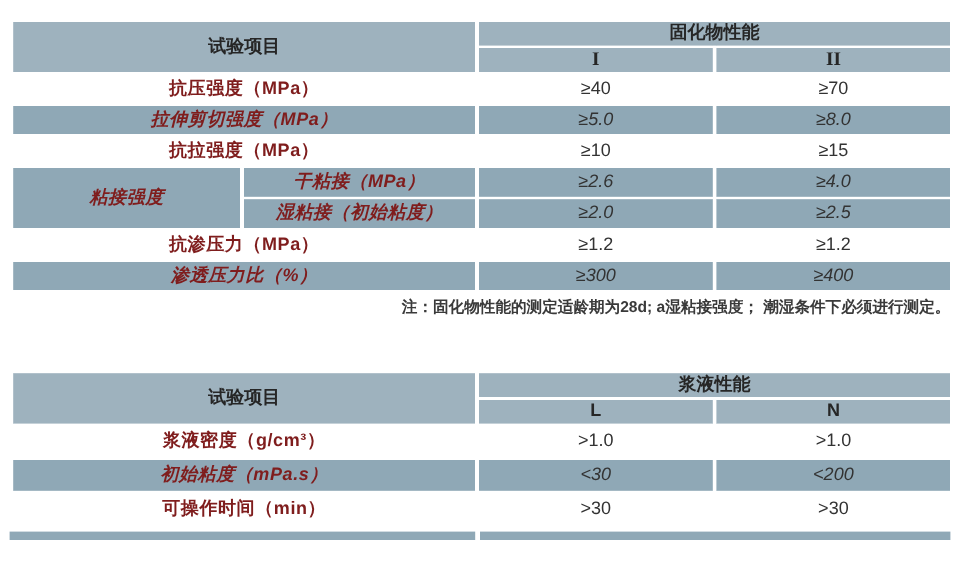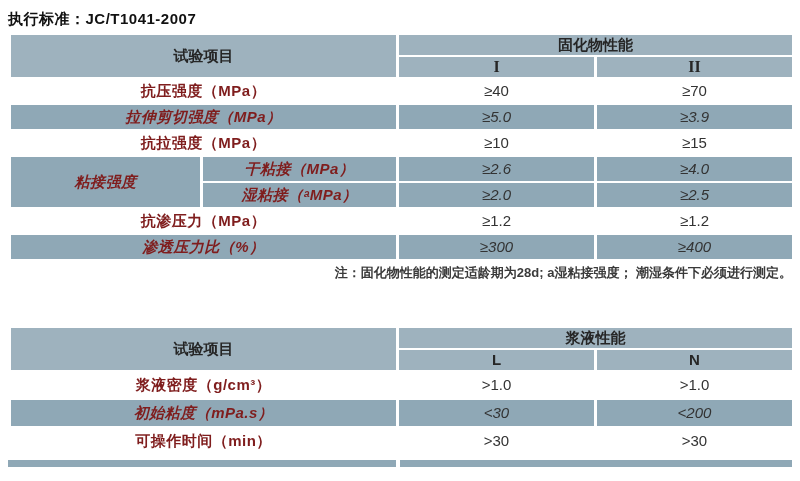--- a/index.html
+++ b/index.html
@@ -20,21 +20,21 @@
     font-size: 15px;
     font-weight: bold;
     color: #111111;
     height: 19px;
     letter-spacing: 0.5px;
   }
   table.spec-table {
     border-collapse: collapse;
     table-layout: fixed;
     width: 784px;
-    margin: 4px 8px 0 8px;
+    margin: 16px 8px 0 8px;
     font-size: 15px;
     color: #333333;
   }
   table.spec-table th,
   table.spec-table td {
     border: 2px solid #ffffff;
     border-left-width: 3px;
     border-right-width: 3px;
     text-align: center;
     vertical-align: middle;
@@ -89,21 +89,20 @@
   .strip .seg-b {
     flex: 1;
     background: #8fa8b6;
   }
 </style>
 </head>
 <body>
 
 <div class="page">
 
-  <div class="doc-title">执行标准：JC/T1041-2007</div>
 
   <table class="spec-table t1">
     <colgroup>
       <col style="width:192px">
         <col style="width:196px">
         <col style="width:198px">
         <col style="width:198px">
     </colgroup>
     <tbody>
       <tr class="hdr">
@@ -115,35 +114,35 @@
         <th class="serif">II</th>
       </tr>
       <tr class="plain">
         <td colspan="2" class="lbl">抗压强度（MPa）</td>
         <td class="val">≥40</td>
         <td class="val">≥70</td>
       </tr>
       <tr class="shade">
         <td colspan="2" class="lbl">拉伸剪切强度（MPa）</td>
         <td class="val">≥5.0</td>
-        <td class="val">≥3.9</td>
+        <td class="val">≥8.0</td>
       </tr>
       <tr class="plain">
         <td colspan="2" class="lbl">抗拉强度（MPa）</td>
         <td class="val">≥10</td>
         <td class="val">≥15</td>
       </tr>
       <tr class="shade">
         <td rowspan="2" class="lbl">粘接强度</td>
         <td class="lbl">干粘接（MPa）</td>
         <td class="val">≥2.6</td>
         <td class="val">≥4.0</td>
       </tr>
       <tr class="shade">
-        <td class="lbl">湿粘接（ᵃMPa）</td>
+        <td class="lbl">湿粘接（初始粘度）</td>
         <td class="val">≥2.0</td>
         <td class="val">≥2.5</td>
       </tr>
       <tr class="plain">
         <td colspan="2" class="lbl">抗渗压力（MPa）</td>
         <td class="val">≥1.2</td>
         <td class="val">≥1.2</td>
       </tr>
       <tr class="shade">
         <td colspan="2" class="lbl">渗透压力比（%）</td>

